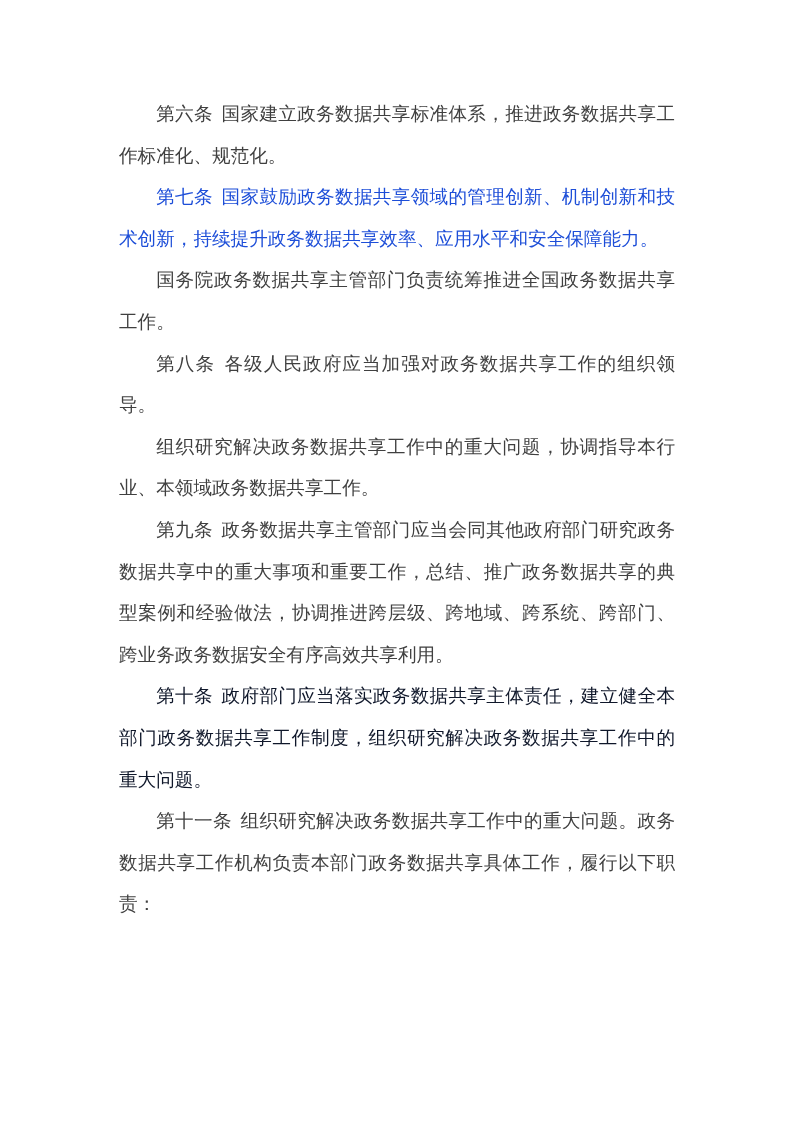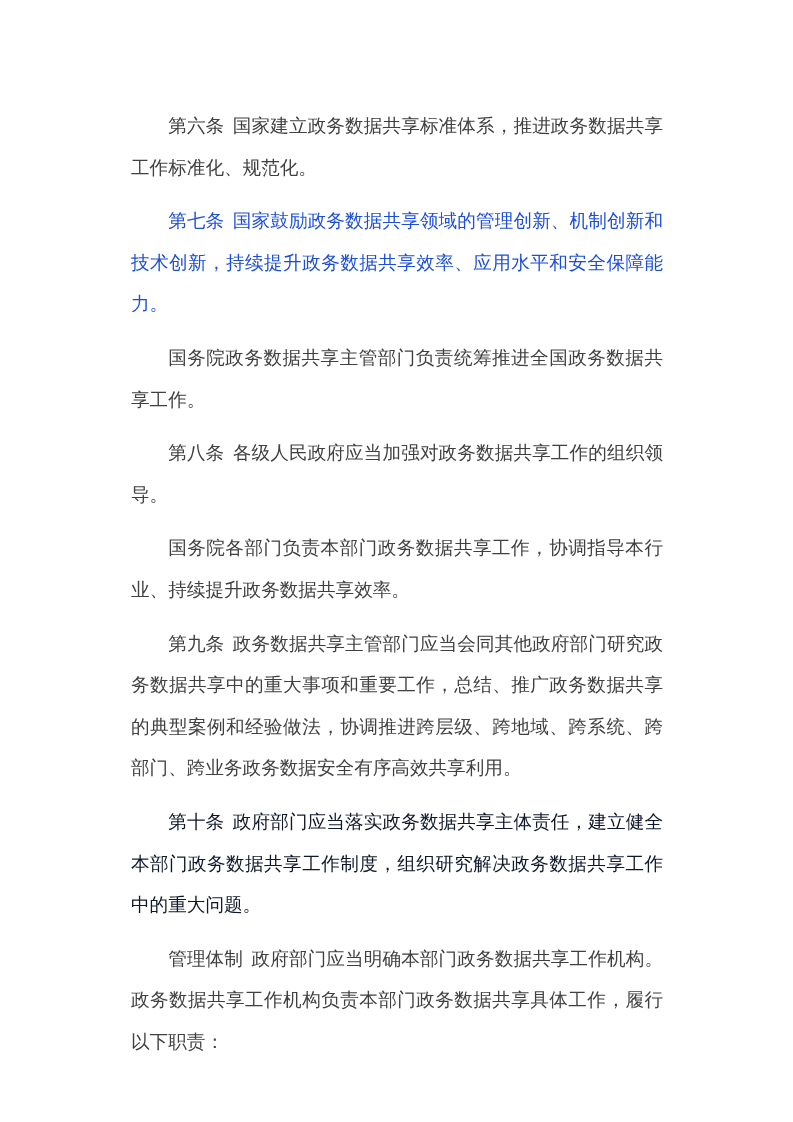--- a/index.html
+++ b/index.html
@@ -15,21 +15,21 @@
     background: #ffffff;
     overflow: hidden;
     box-sizing: border-box;
   }
   .doc-content {
     box-sizing: border-box;
     padding: 93px 118px 0 119px;
     width: 100%;
   }
   .para, .chapter-heading {
-    margin: 12px;
+    margin: 0;
     font-family: "Liberation Serif", "DejaVu Serif", serif;
     font-size: 18.6px;
     line-height: 41.6px;
     color: #404040;
     word-spacing: 0.2em;
   }
   .para {
     text-align: justify;
     text-indent: 2em;
   }
@@ -43,18 +43,18 @@
 </style>
 </head>
 <body>
 
 <div class="page" style="background: rgb(255, 255, 255);">
   <main class="doc-content" id="blocks-container">
       <div class="para" style="color: rgb(64, 64, 64);">第六条 国家建立政务数据共享标准体系，推进政务数据共享工作标准化、规范化。</div>
       <div class="para" style="color: #1d4ed8;">第七条 国家鼓励政务数据共享领域的管理创新、机制创新和技术创新，持续提升政务数据共享效率、应用水平和安全保障能力。</div>
       <div class="para" style="color: rgb(64, 64, 64);">国务院政务数据共享主管部门负责统筹推进全国政务数据共享工作。</div>
       <div class="para" style="color: rgb(64, 64, 64);">第八条 各级人民政府应当加强对政务数据共享工作的组织领导。</div>
-      <div class="para" style="color: rgb(64, 64, 64);">国务院各部门负责本部门政务数据共享工作，协调指导本行业、持续提升政务数据共享效率。</div>
+      <div class="para" style="color: rgb(64, 64, 64);">组织研究解决政务数据共享工作中的重大问题，协调指导本行业、本领域政务数据共享工作。</div>
       <div class="para" style="color: rgb(64, 64, 64);">第九条 政务数据共享主管部门应当会同其他政府部门研究政务数据共享中的重大事项和重要工作，总结、推广政务数据共享的典型案例和经验做法，协调推进跨层级、跨地域、跨系统、跨部门、跨业务政务数据安全有序高效共享利用。</div>
       <div class="para" style="color: #0f172a;">第十条 政府部门应当落实政务数据共享主体责任，建立健全本部门政务数据共享工作制度，组织研究解决政务数据共享工作中的重大问题。</div>
-      <div class="para" style="color: rgb(64, 64, 64);">管理体制 政府部门应当明确本部门政务数据共享工作机构。政务数据共享工作机构负责本部门政务数据共享具体工作，履行以下职责：</div>
+      <div class="para" style="color: rgb(64, 64, 64);">第十一条 组织研究解决政务数据共享工作中的重大问题。政务数据共享工作机构负责本部门政务数据共享具体工作，履行以下职责：</div>
     </main>
 </div>
 
 </body></html>

